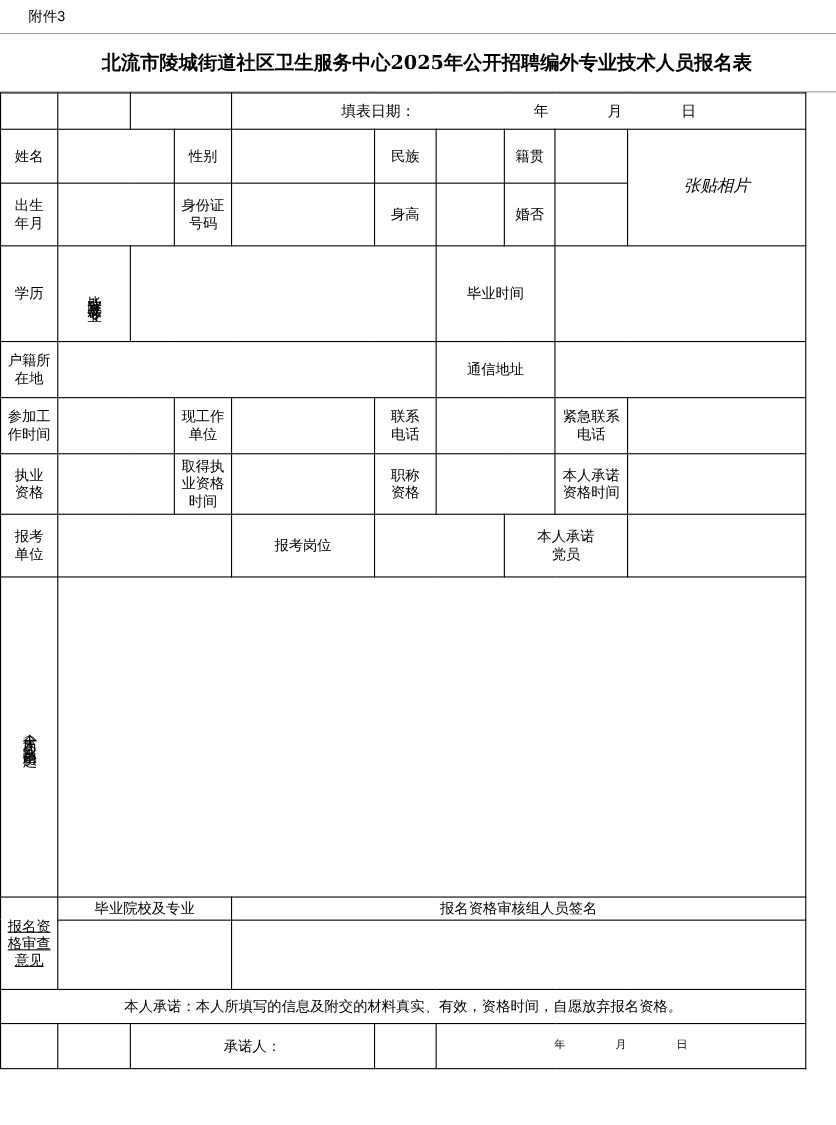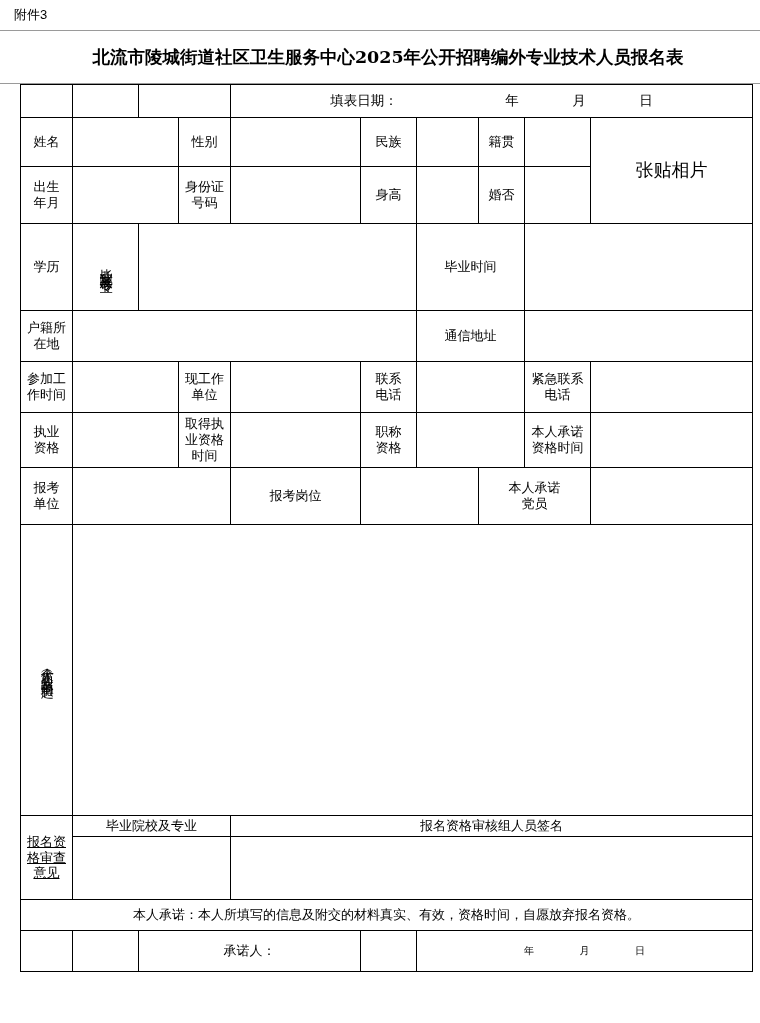--- a/index.html
+++ b/index.html
@@ -21,21 +21,21 @@
     height: 1023px;
     box-sizing: border-box;
   }
 
   
   .attach-row {
     height: 30px;
     border-bottom: 1px solid #9a9a9a;
     display: flex;
     align-items: center;
-    padding-left: 14px;
+    padding-left: 26px;
     font-size: 13px;
   }
 
   
   .title-row {
     height: 52px;
     display: flex;
     align-items: center;
     justify-content: center;
     border-bottom: 1px solid #9a9a9a;
@@ -44,21 +44,21 @@
   .title-text {
     font-family: "DejaVu Serif", serif;
     font-weight: bold;
     font-size: 17.5px;
     letter-spacing: 0px;
     white-space: nowrap;
   }
 
   
   .table-wrap {
-    padding: 0 20px;
+    padding: 0 0;
     box-sizing: border-box;
   }
   table.form {
     border-collapse: collapse;
     width: 732px;
     table-layout: fixed;
     font-size: 13px;
   }
   table.form td {
     border: 1px solid #000000;
@@ -79,21 +79,22 @@
     text-orientation: upright;
     letter-spacing: 2px;
     display: inline-block;
     line-height: 1.1;
     font-size: 13px;
   }
   .resume-cell {
     vertical-align: middle;
   }
   .photo-cell {
-    font-size: 18px;
+    font-size: 15px;
+    font-style: italic;
   }
   .promise {
     font-size: 13px;
     text-align: left;
     padding-left: 6px;
   }
   .sign-label {
     font-size: 13px;
     text-align: center;
   }

